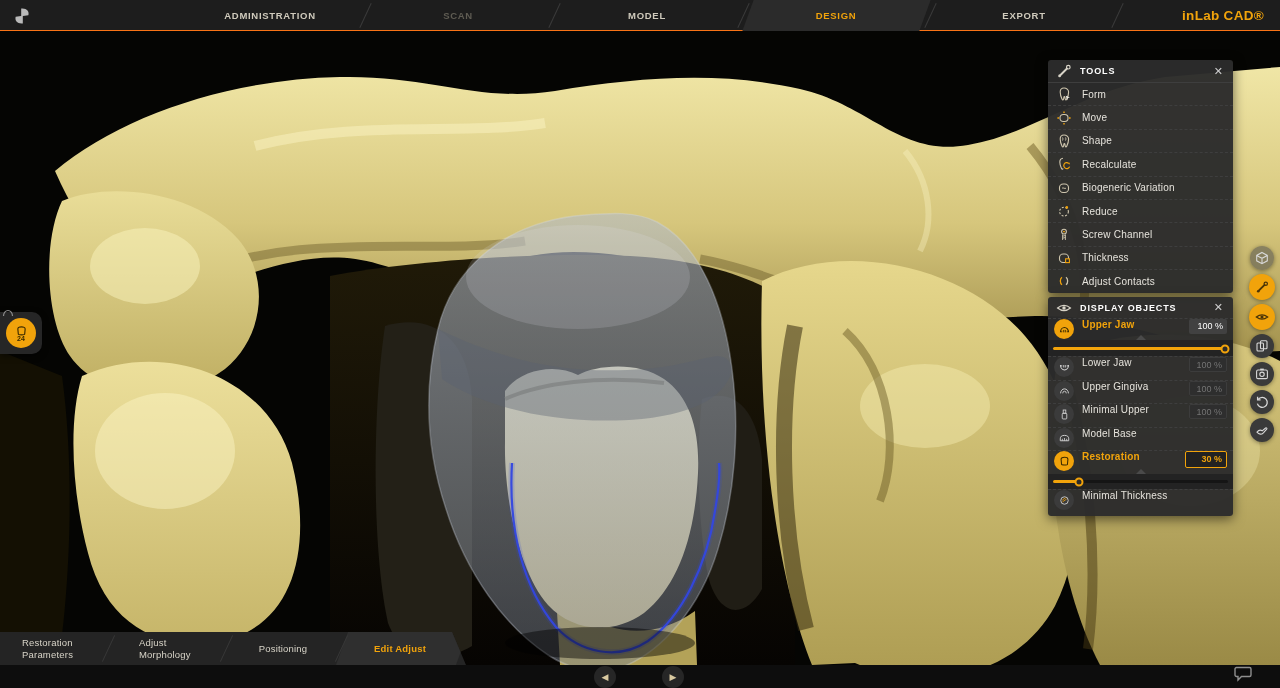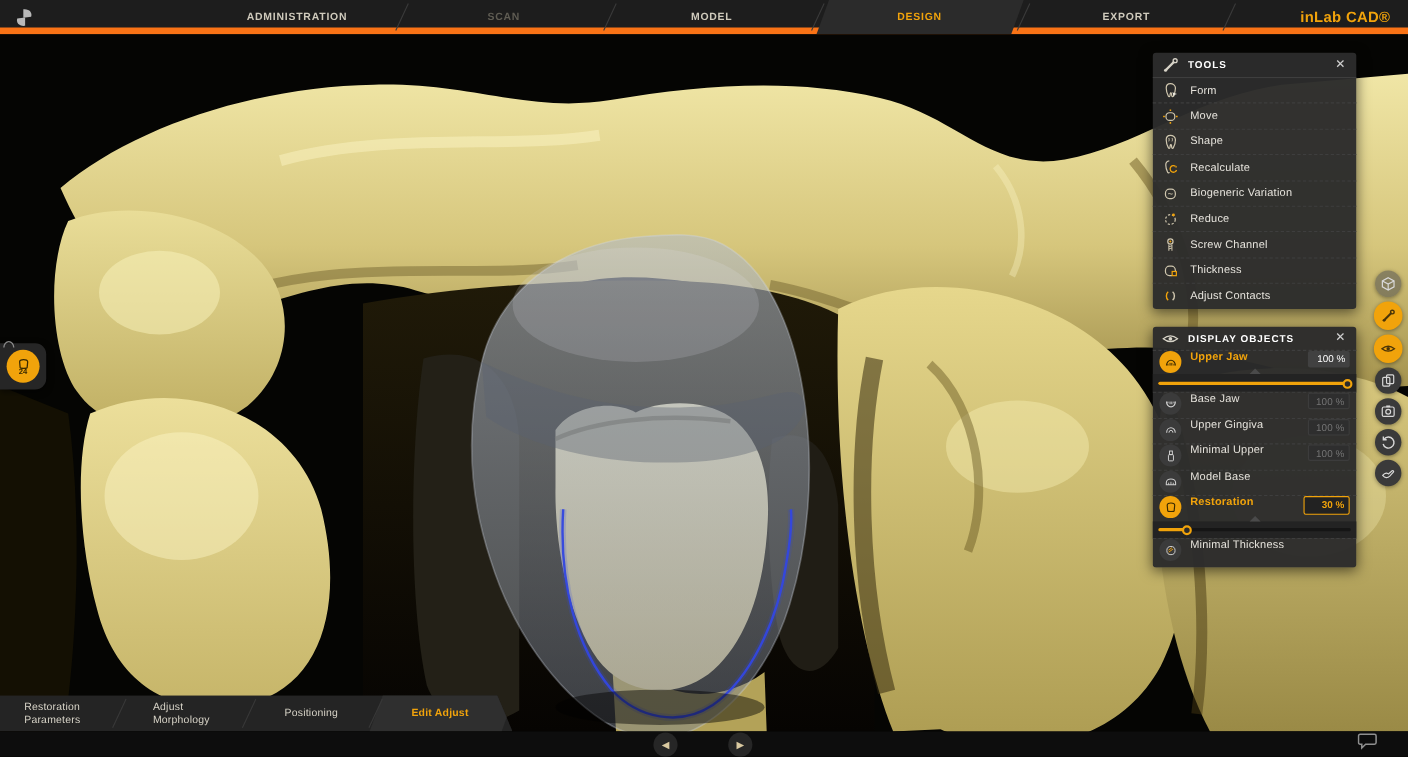--- a/index.html
+++ b/index.html
@@ -9,21 +9,21 @@
     --txt:#e6e3dc;
     --dim:#767268;
   }
   *{margin:0;padding:0;box-sizing:border-box;}
   html,body{width:1280px;height:688px;overflow:hidden;background:#000;
     font-family:"Liberation Sans", sans-serif;-webkit-font-smoothing:antialiased;}
   #stage{position:relative;width:1280px;height:688px;background:#050503;}
 
   
   .topbar{position:absolute;left:0;top:0;width:1280px;height:31px;background:var(--bar);
-    border-bottom:6px solid #f97316;z-index:40;}
+    border-bottom:1px solid #f97316;z-index:40;}
   .logo{position:absolute;left:12px;top:6px;width:20px;height:20px;}
   .tab{position:absolute;top:0;height:31px;line-height:31px;transform:translateX(-50%);
     font-size:9.5px;font-weight:700;letter-spacing:.7px;color:#cfcabc;cursor:pointer;z-index:3;}
   .tab.dimmed{color:#5f5c53;}
   .tab.active{color:var(--accent);}
   .tab-sep{position:absolute;top:2px;width:1px;height:27px;background:#3a3a3a;
     transform:rotate(25deg);z-index:2;}
   .tab-active-bg{position:absolute;left:748px;top:0;width:177px;height:31px;background:#2b2b2b;
     transform:skewX(-20deg);z-index:1;}
   .app-title{position:absolute;right:16px;top:0;height:31px;line-height:31px;
@@ -42,21 +42,21 @@
   .badge-circle .num{font-size:7px;font-weight:700;line-height:6px;margin-top:-1px;}
 
   
   .panel{position:absolute;left:1048px;width:185px;background:rgba(43,43,43,.97);
     border-radius:3px;box-shadow:0 3px 12px rgba(0,0,0,.55);z-index:20;color:var(--txt);}
   .panel-head{display:flex;align-items:center;height:22px;padding:0 8px;}
   .panel-head .ph-icon{width:16px;height:16px;margin-right:8px;color:#d8d4c8;flex:none;}
   .panel-head .ph-title{flex:1;font-size:9px;font-weight:700;letter-spacing:.9px;color:#fff;}
   .panel-close{color:#cfcfcf;font-size:11px;cursor:pointer;line-height:1;padding:2px;}
 
-  .tools-panel{top:48px;height:233px;}
+  .tools-panel{top:60px;height:233px;}
   .tool-item{display:flex;align-items:center;height:23.4px;padding:0 8px;cursor:pointer;
     border-top:1px dashed #3e3e3e;}
   .tool-item .ticon{width:16px;height:16px;margin-right:10px;color:#cfc6ae;flex:none;}
   .tool-item .tlabel{font-size:10px;color:var(--txt);letter-spacing:.2px;}
 
   .display-panel{top:297px;height:219px;}
   .obj-row{display:flex;align-items:flex-start;height:23.5px;padding:0 6px;cursor:pointer;
     border-top:1px dashed #3e3e3e;}
   .obj-row:first-of-type{border-top:none;}
   .obj-row.tall{height:24px;}
@@ -344,21 +344,21 @@
       </span>
     </div>
 
     <div class="obj-row">
       <span class="obj-icon">
         <svg viewBox="0 0 16 16" width="13" height="13">
             <path d="M3 5 a5 6 0 0 0 10 0" fill="none" stroke="currentColor" stroke-width="1.3"></path>
             <path d="M4.6 5 v2 M7 5 v3 M9 5 v3 M11.4 5 v2" stroke="currentColor" stroke-width="1.1"></path>
           </svg>
       </span>
-      <span class="obj-label">Base Jaw</span>
+      <span class="obj-label">Lower Jaw</span>
       <span class="val-box dimmed">100 %</span>
     </div>
 
     <div class="obj-row">
       <span class="obj-icon">
         <svg viewBox="0 0 16 16" width="13" height="13">
             <path d="M3.2 11.5 a4.8 5.5 0 0 1 9.6 0" fill="none" stroke="currentColor" stroke-width="1.2"></path>
             <path d="M5.8 11.5 a2.2 2.6 0 0 1 4.4 0" fill="none" stroke="currentColor" stroke-width="1.1"></path>
           </svg>
       </span>

